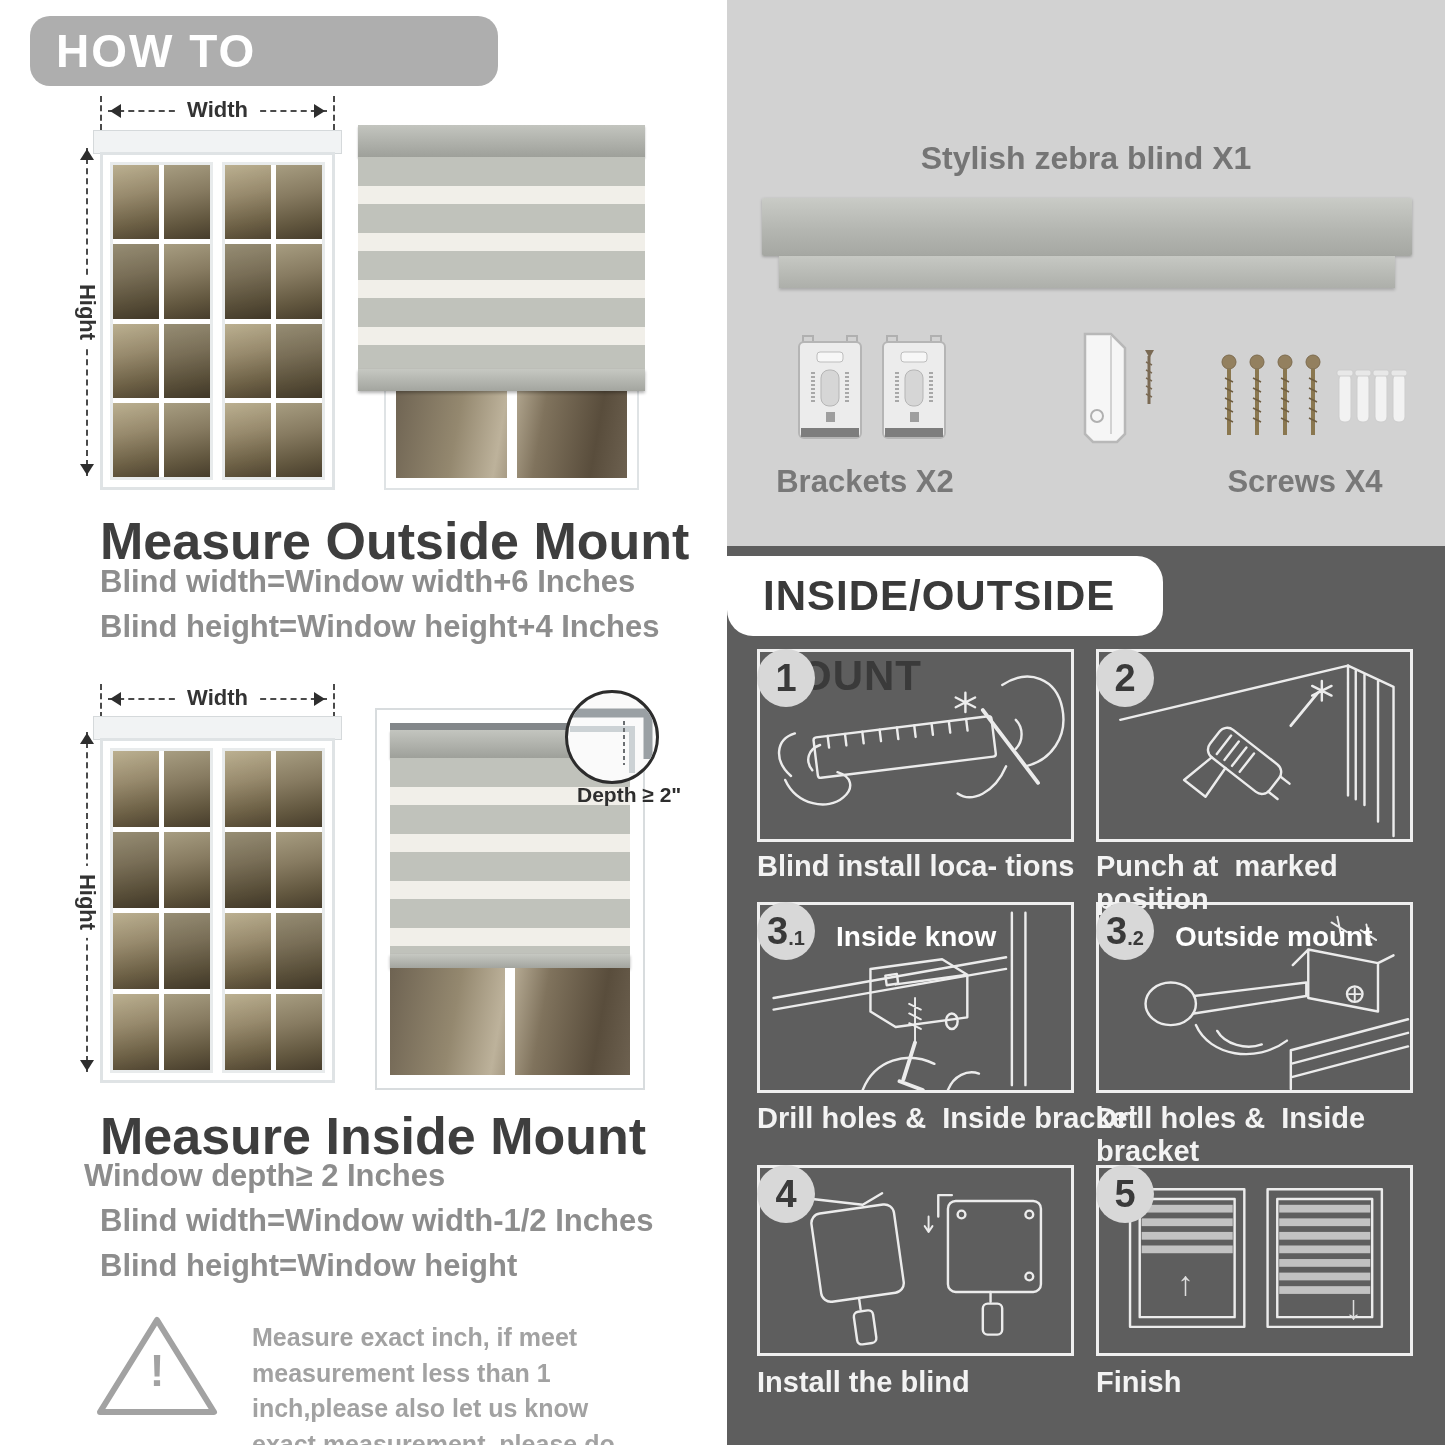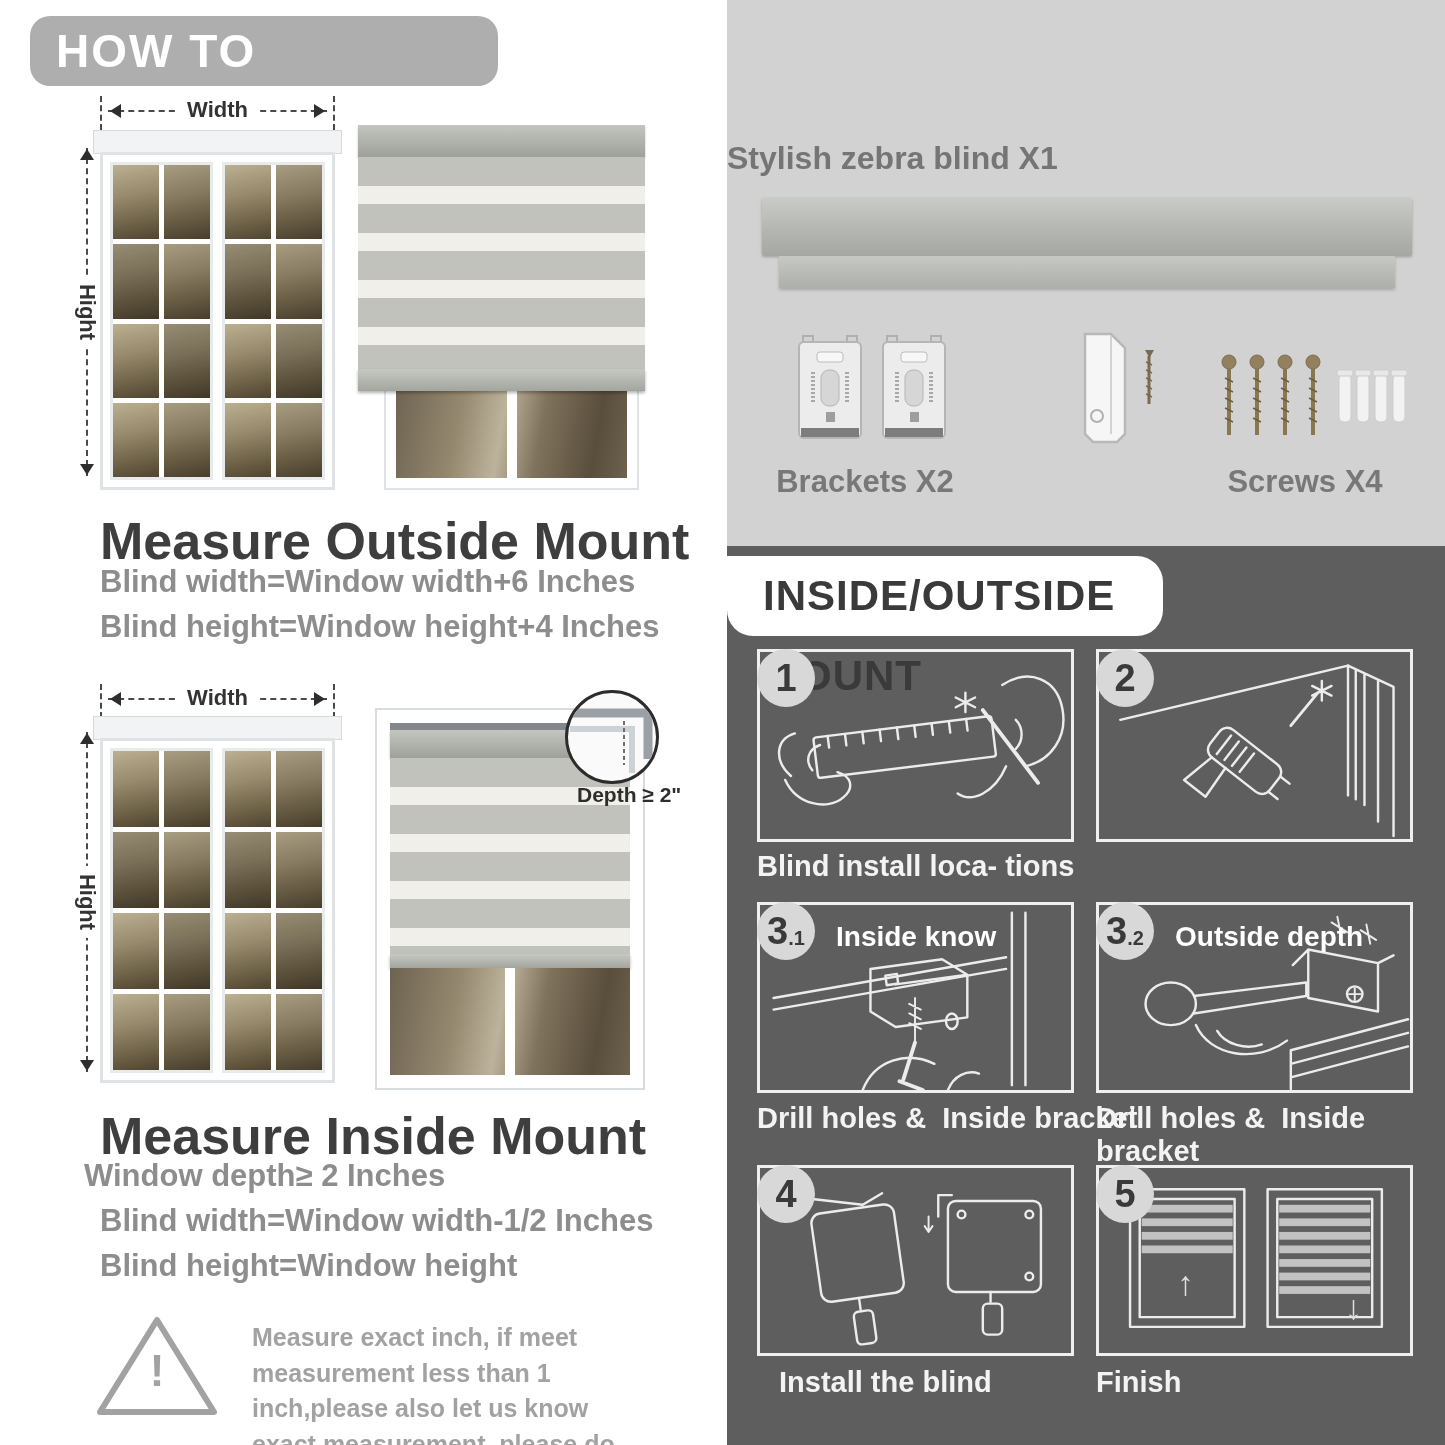--- a/index.html
+++ b/index.html
@@ -55,21 +55,21 @@
   .scene2 .stripes{height:196px;}
   .scene2 .botrail{height:14px;}
   .scene2 .photo{position:absolute;left:0;right:0;top:245px;bottom:0;}
   .mag{left:565px;top:690px;width:88px;height:88px;border-radius:50%;border:3px solid #2c2c2c;background:#fafafa;overflow:hidden;}
   .depth-label{left:577px;top:783px;font-size:21px;font-weight:700;color:#2e2e2e;}
   .warn-text{left:252px;top:1320px;width:402px;font-size:25px;font-weight:700;line-height:1.42;color:#a2a2a2;}
   
   .rt{left:727px;top:0;width:718px;height:546px;background:#d2d2d2;}
   .banner-included{position:absolute;left:6px;top:12px;width:438px;height:78px;background:#fff;border-radius:26px;
     line-height:78px;padding-left:56px;font-size:44px;font-weight:700;color:#cbcbcb;letter-spacing:2px;}
-  .product{position:absolute;left:0;width:100%;top:140px;text-align:left;font-size:32px;font-weight:700;color:#757575;}
+  .product{position:absolute;left:0;width:100%;top:140px;text-align:center;font-size:32px;font-weight:700;color:#757575;}
   .rail1{position:absolute;left:35px;top:198px;width:650px;height:58px;border-radius:2px;
     background:linear-gradient(180deg,#c9cbc6 0%,#b4b6b1 55%,#a5a7a2 100%);box-shadow:0 1px 3px rgba(0,0,0,.25);}
   .rail2{position:absolute;left:52px;top:256px;width:616px;height:32px;
     background:linear-gradient(180deg,#c6c8c3,#adafaa);box-shadow:0 2px 3px rgba(0,0,0,.2);}
   .item-label{position:absolute;top:464px;font-size:31px;font-weight:700;color:#787878;text-align:center;}
   
   .rb{left:727px;top:546px;width:718px;height:899px;background:#5e5e5e;}
   .banner-mount{position:absolute;left:0;top:10px;width:400px;height:80px;background:#fff;border-radius:0 26px 26px 26px;
     line-height:80px;padding-left:36px;font-size:42px;font-weight:700;color:#3a3a3a;letter-spacing:1px;}
   .panel{position:absolute;width:317px;border:3px solid #efefef;box-sizing:border-box;}
@@ -355,21 +355,21 @@
         <path d="M104,191 C116,160 150,150 178,164 M192,191 C198,176 212,170 224,174"></path>
       </g>
     </svg>
   </div>
 
   <div class="panel" style="left:369px;top:356px;height:191px;">
     <div class="badge">
       <span>3</span>
         <span class="sub">.2</span>
     </div>
-    <div class="ptitle">Outside depth</div>
+    <div class="ptitle">Outside mount</div>
     <svg viewBox="0 0 317 191">
       <g class="lineart">
         <path d="M196,150 L317,118 M196,164 L317,132 M196,178 L317,146 M196,150 v40"></path>
         <path d="M214,46 l72,14 v50 l-72,-14 Z M214,46 l-16,16 M286,60 l16,-8"></path>
         <path d="M238,18 l16,10 M244,12 l4,20 M268,26 l16,10 M274,20 l4,20" stroke-width="2"></path>
         <circle cx="262" cy="92" r="8"></circle>
         <path d="M256,92 h12 M262,86 v12" stroke-width="2"></path>
         <ellipse cx="72" cy="102" rx="26" ry="22"></ellipse>
         <path d="M96,94 L212,80 M96,112 L212,94 M212,80 v14"></path>
         <path d="M98,124 C112,156 160,164 192,140 M120,130 C128,144 150,150 166,144"></path>
@@ -424,17 +424,18 @@
         <rect x="184" y="94" width="94" height="8"></rect>
           <rect x="184" y="108" width="94" height="8"></rect>
         <rect x="184" y="122" width="94" height="8"></rect>
       </g>
     </svg>
     <span class="arrow-glyph" style="left:78px;top:96px;">↑</span>
     <span class="arrow-glyph" style="left:246px;top:120px;">↓</span>
   </div>
 
   <div class="cap" style="left:30px;top:304px;">Blind install loca- tions</div>
+  <div class="cap" style="left:369px;top:304px;">Punch at  marked position</div>
   <div class="cap" style="left:30px;top:556px;">Drill holes &amp;  Inside bracket</div>
   <div class="cap" style="left:369px;top:556px;">Drill holes &amp;  Inside bracket</div>
-  <div class="cap" style="left:30px;top:820px;margin-left:22px;">Install the blind</div>
+  <div class="cap" style="left:30px;top:820px;">Install the blind</div>
   <div class="cap" style="left:369px;top:820px;">Finish</div>
 </div>
 
 </body></html>

